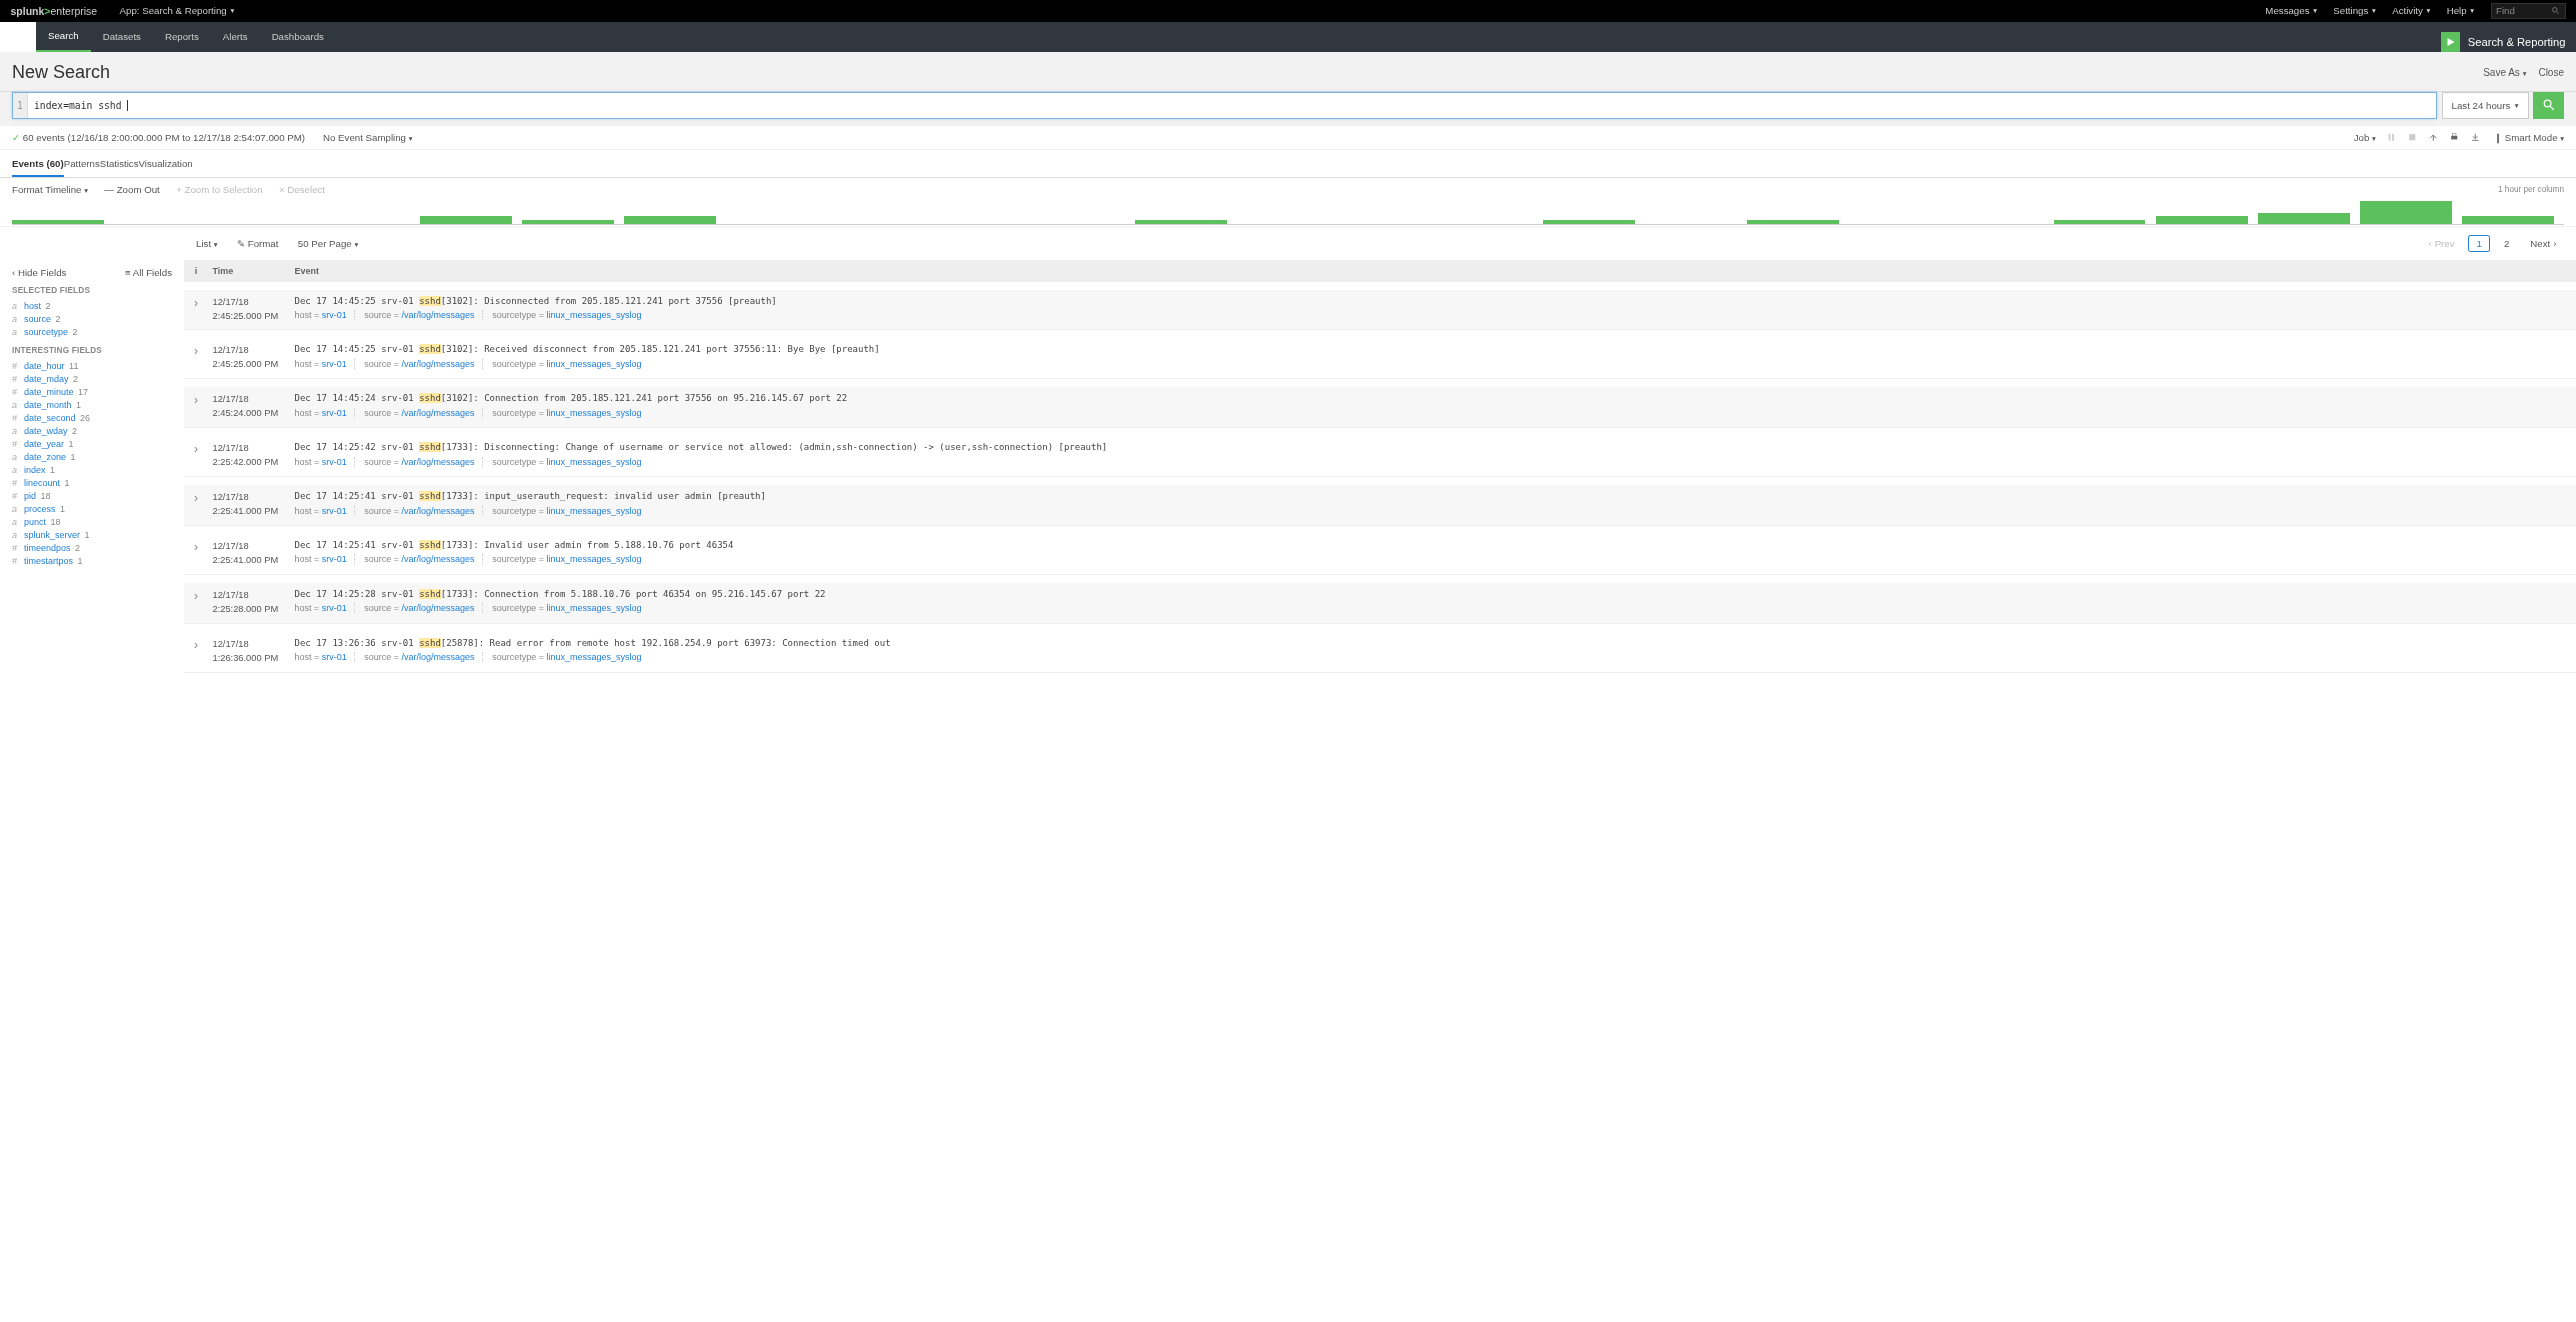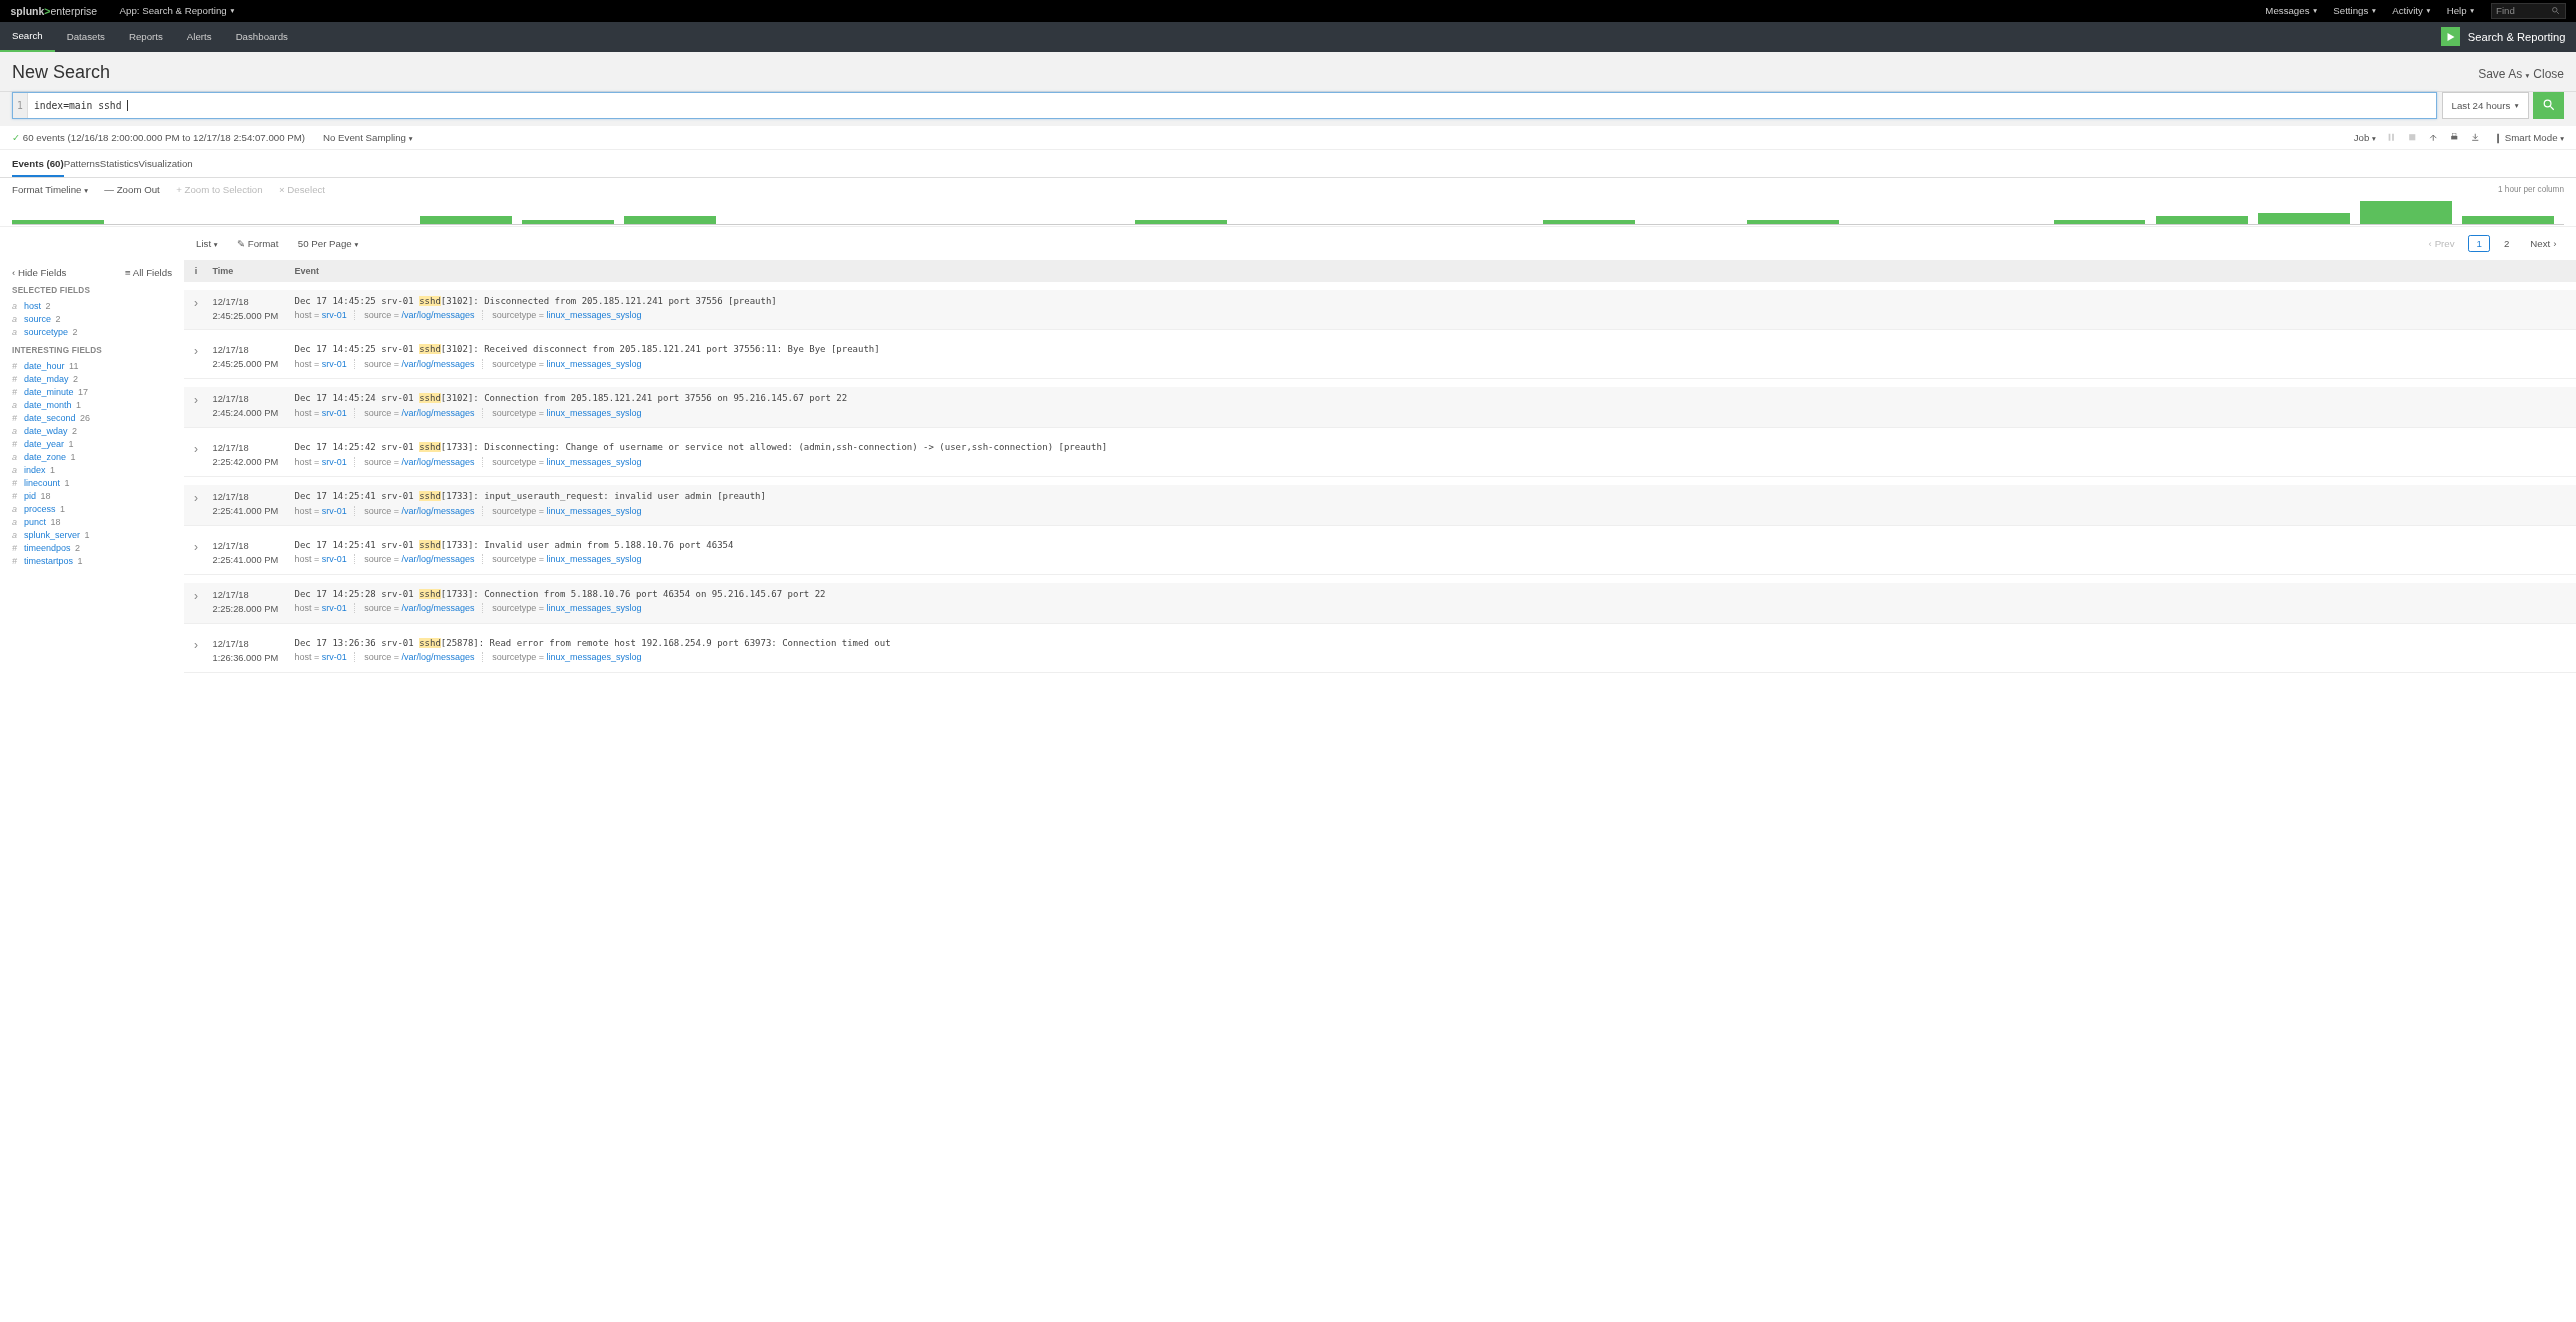--- a/index.html
+++ b/index.html
@@ -8,32 +8,32 @@
 .topbar { background: #000; color: #ccc; height: 21.7px; display: flex; align-items: center; padding: 0 10.5px; font-size: 9.7px; justify-content: space-between; }
 .topbar-left { display: flex; align-items: center; gap: 22.4px; }
 .logo { font-weight: 600; font-size: 10.5px; }
 .logo .gt { color: #5cc05c; }
 .logo .ent { color: #ccc; font-weight: 400; }
 .topbar-link { color: #ccc; cursor: pointer; display: flex; align-items: center; gap: 3.7px; }
 .topbar-right { display: flex; align-items: center; gap: 16.4px; }
 .find-box { background: #1a1a1a; border: 0.7px solid #333; height: 16.4px; width: 75px; display: flex; align-items: center; padding: 0 4.5px; color: #888; justify-content: space-between; }
 .caret-down::after { content: "▾"; font-size: 7.5px; }
 
-.subbar { background: #31373e; height: 30px; display: flex; align-items: center; justify-content: space-between; padding: 0; }
+.subbar { background: #31373e; height: 30px; display: flex; align-items: flex-end; justify-content: space-between; padding: 0; margin-left: 36px; }
 .subnav { display: flex; height: 100%; }
 .subnav-item { color: #ccc; padding: 0 12px; display: flex; align-items: center; cursor: pointer; font-size: 9.7px; }
 .subnav-item.active { color: #fff; border-bottom: 2.2px solid #5cc05c; }
 .appbrand { display: flex; align-items: center; gap: 7.5px; padding-right: 10.5px; }
 .appbrand-icon { background: #5cc05c; width: 19.4px; height: 19.4px; display: flex; align-items: center; justify-content: center; }
 .appbrand-icon svg { fill: #fff; }
 .appbrand-text { color: #fff; font-size: 11.2px; }
 
 .pagehead { background: #f2f2f2; padding: 10.5px 12px 7.5px; display: flex; justify-content: space-between; align-items: flex-start; border-bottom: 0.7px solid #ddd;}
 .pagehead h1 { font-size: 18px; font-weight: 500; color: #333; }
-.pagehead-actions { display: flex; gap: 4px; font-size: 12px; color: #555; padding-top:4.5px;text-align:right;}
+.pagehead-actions { display: flex; gap: 12px; font-size: 10px; color: #555; padding-top:4.5px;text-align:right;}
 .pagehead-actions span { cursor: pointer; }
 
 .searchrow { background: #f2f2f2; padding: 0 12px 7.5px; display: flex; gap: 4.5px; }
 .searchbox { flex: 1; background: #fff; border: 0.7px solid #7ab2e0; box-shadow: 0 0 2.2px rgba(100,160,220,0.5); display: flex; align-items: center; height: 27px; font-family: Consolas, Monaco, monospace; font-size: 9.7px; }
 .linenum { background: #eee; color: #999; width: 15px; text-align: center; height: 100%; display: flex; align-items: center; justify-content: center; border-right: 0.7px solid #ddd; }
 .searchinput { padding: 0 6px; flex:1; }
 .searchinput .cursor { border-right: 0.7px solid #333; animation: none; }
 .timerange { background: #fff; border: 0.7px solid #ccc; height: 27px; display: flex; align-items: center; padding: 8px 9px; color: #555; cursor: pointer; gap:4.5px;}
 .searchbtn { background: #5cc05c; width: 31px; height: 27px; display: flex; align-items: center; justify-content: center; cursor: pointer; }
 .searchbtn svg { stroke: #fff; fill: none; stroke-width: 2.2; }

